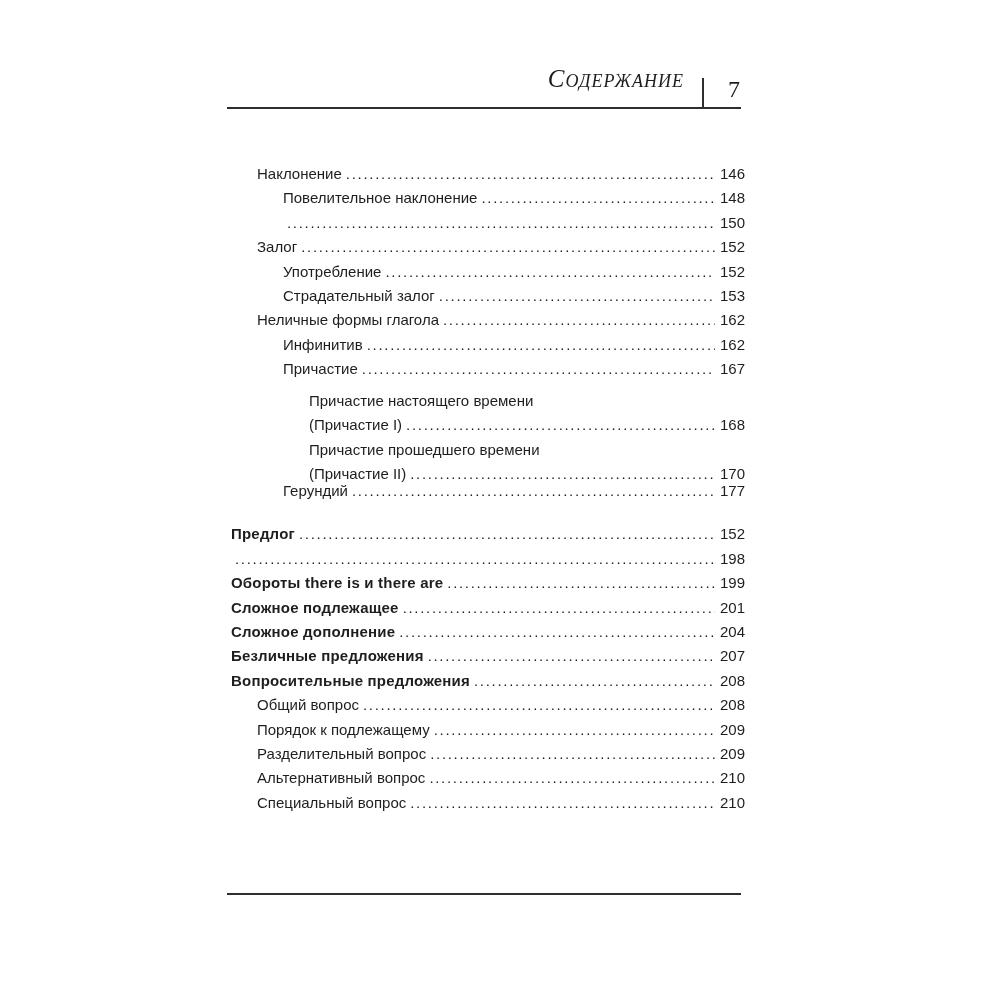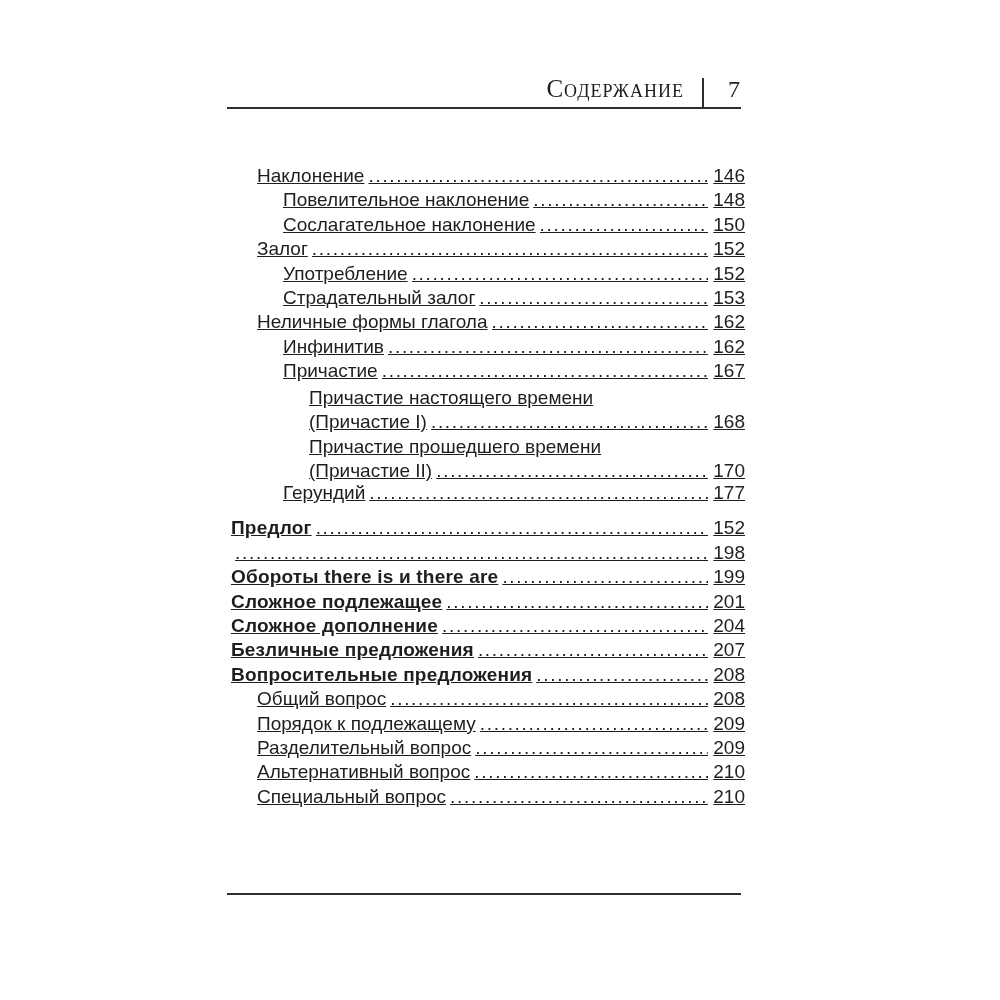--- a/index.html
+++ b/index.html
@@ -23,21 +23,22 @@
     display: flex;
     justify-content: flex-end;
     align-items: flex-end;
     font-family: "Liberation Serif", serif;
   }
   .header .title {
     font-variant: small-caps;
     font-size: 25px;
     letter-spacing: 1px;
     line-height: 1;
-    padding-bottom: 6px;
+    padding-bottom: 16px;
+    font-style: italic;
   }
   .header .vbar {
     width: 0;
     border-left: 2px solid #2e2e2e;
     height: 29px;
     margin-left: 18px;
   }
   .header .pnum {
     width: 36px;
     text-align: right;
@@ -45,42 +46,41 @@
     line-height: 1;
     padding-bottom: 6px;
     padding-right: 1px;
   }
   
   .toc {
     position: absolute;
     left: 231px;
     top: 165px;
     width: 514px;
-    font-size: 19px;
-    text-decoration: underline;
+    font-size: 15px;
   }
   .row {
     display: flex;
     align-items: baseline;
     height: 24.4px;
   }
   .row .label { white-space: nowrap; }
   .row .dots {
     flex: 1 1 auto;
     overflow: hidden;
     white-space: nowrap;
     letter-spacing: 1.7px;
     margin: 0 5px 0 4px;
   }
   .row .pageno { white-space: nowrap; font-weight: normal; }
   .lv1 { padding-left: 26px; }
   .lv2 { padding-left: 52px; }
   .lv3 { padding-left: 78px; align-items: flex-end; }
   .bold .label { font-weight: bold; letter-spacing: 0.2px; }
-  .gap { margin-top: 11px; }
+  .gap { margin-top: 19px; }
   
   .bottom-rule {
     position: absolute;
     left: 227px;
     top: 893px;
     width: 514px;
     border-top: 2px solid #2e2e2e;
   }
 </style>
 </head>
@@ -99,21 +99,20 @@
     <span class="label">Наклонение</span>
     <span class="dots">................................................................................................................................................................</span>
     <span class="pageno">146</span>
   </div>
       <div class="row lv2">
     <span class="label">Повелительное наклонение</span>
     <span class="dots">................................................................................................................................................................</span>
     <span class="pageno">148</span>
   </div>
       <div class="row lv2">
-    <span class="label">Сослагательное наклонение</span>
     <span class="dots">................................................................................................................................................................</span>
     <span class="pageno">150</span>
   </div>
       <div class="row lv1">
     <span class="label">Залог</span>
     <span class="dots">................................................................................................................................................................</span>
     <span class="pageno">152</span>
   </div>
       <div class="row lv2">
     <span class="label">Употребление</span>

